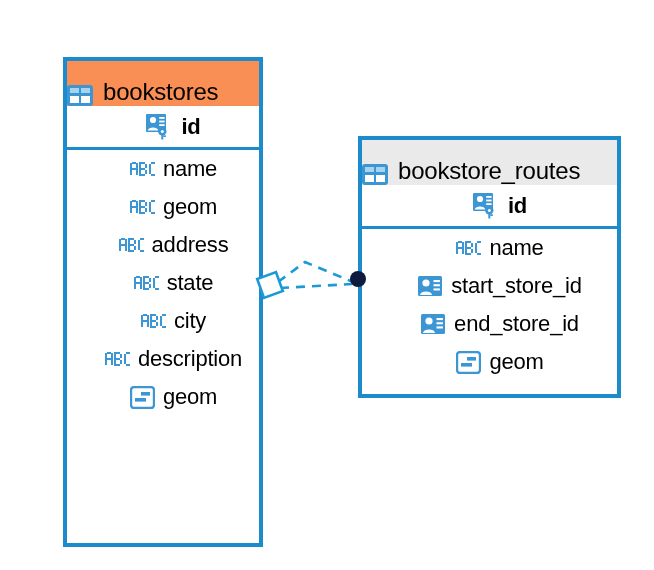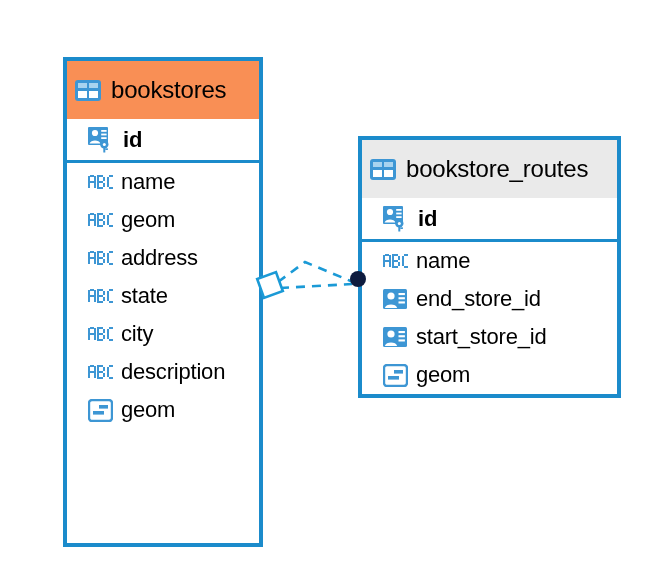--- a/index.html
+++ b/index.html
@@ -34,23 +34,22 @@
   }
   #entity-bookstore-routes {
     left: 358px;
     top: 136px;
     width: 263px;
     height: 262px;
   }
 
   .entity-header {
     display: flex;
-    align-items: center;
-    height: 58px;
-    padding-left: 8px;
+    align-items: flex-end;
+    height: 45px;
     box-sizing: border-box;
   }
   .entity-header.orange { background: #f98f55; }
   .entity-header.gray   { background: #eaeaea; }
 
   .entity-title {
     font-size: 24px;
     color: #000000;
     margin-left: 10px;
     white-space: nowrap;
@@ -58,20 +57,21 @@
   }
 
   
   .field-list { display: block; }
   .field-row {
     display: flex;
     align-items: center;
     height: 38px;
     padding-left: 21px;
     box-sizing: border-box;
+    justify-content: center;
   }
   .field-row.pk {
     height: 44px;
     border-bottom: 3px solid #1b8bcb;
   }
   .field-label {
     font-size: 22px;
     color: #000000;
     margin-left: 8px;
     white-space: nowrap;
@@ -366,35 +366,35 @@
         <span class="icon icon-fk">
           <svg viewBox="0 0 25 22">
             <rect x="0" y="1" width="24" height="20" rx="1.5" fill="#3d96d4"></rect>
             <circle cx="8" cy="8" r="3.6" fill="#ffffff"></circle>
             <path d="M1.8 20 C3 15.4 13 15.4 14.2 20 Z" fill="#ffffff"></path>
             <rect x="15.5" y="5" width="6.4" height="2.1" fill="#ffffff"></rect>
             <rect x="15.5" y="9.2" width="6.4" height="2.1" fill="#ffffff"></rect>
             <rect x="15.5" y="13.4" width="6.4" height="2.1" fill="#ffffff"></rect>
           </svg>
         </span>
-        <span class="field-label">end_store_id</span>
+        <span class="field-label">start_store_id</span>
       </div>
 
       <div class="field-row">
         <span class="icon icon-fk">
           <svg viewBox="0 0 25 22">
             <rect x="0" y="1" width="24" height="20" rx="1.5" fill="#3d96d4"></rect>
             <circle cx="8" cy="8" r="3.6" fill="#ffffff"></circle>
             <path d="M1.8 20 C3 15.4 13 15.4 14.2 20 Z" fill="#ffffff"></path>
             <rect x="15.5" y="5" width="6.4" height="2.1" fill="#ffffff"></rect>
             <rect x="15.5" y="9.2" width="6.4" height="2.1" fill="#ffffff"></rect>
             <rect x="15.5" y="13.4" width="6.4" height="2.1" fill="#ffffff"></rect>
           </svg>
         </span>
-        <span class="field-label">start_store_id</span>
+        <span class="field-label">end_store_id</span>
       </div>
 
       <div class="field-row">
         <span class="icon icon-geom">
           <svg viewBox="0 0 25 23">
             <rect x="1" y="1" width="23" height="21" rx="3" fill="none" stroke="#3d96d4" stroke-width="2.4"></rect>
             <rect x="11" y="6" width="9" height="3.6" fill="#3d96d4"></rect>
             <rect x="5" y="12" width="11" height="3.6" fill="#3d96d4"></rect>
           </svg>
         </span>

